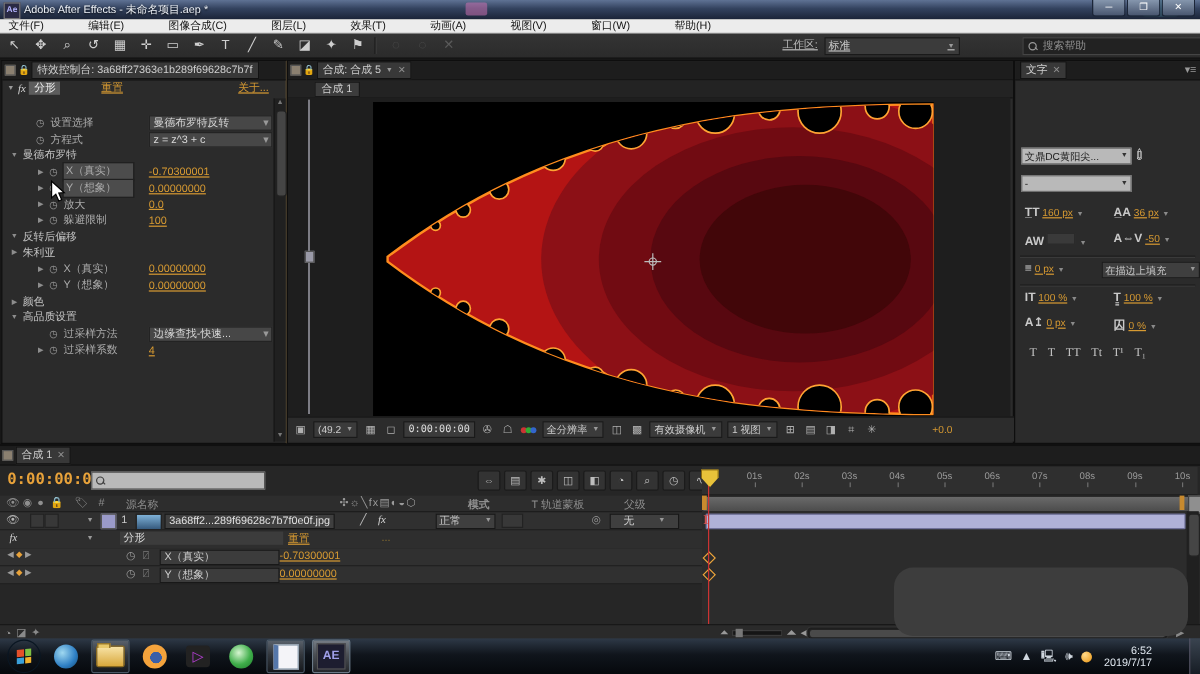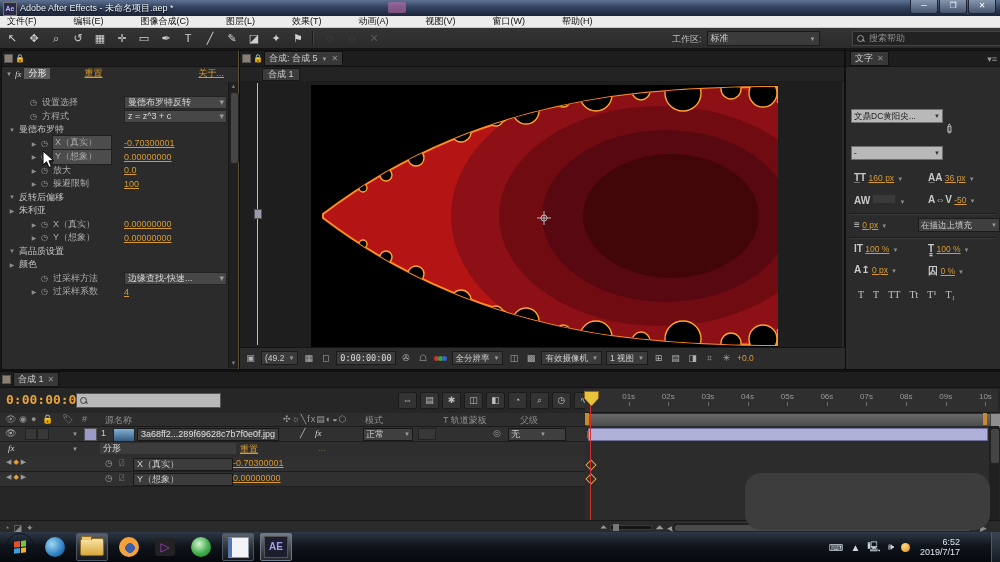--- a/index.html
+++ b/index.html
@@ -21,21 +21,21 @@
   
   .menubar{position:absolute;left:0;top:16px;width:1000px;height:11px;background:#ececec;border-bottom:1px solid #c9c9c9;
     display:flex;align-items:center;color:#111;font-size:9px;}
   .menubar .mitem{padding:0 7px;line-height:11px;}
   
   .toolbar{position:absolute;left:0;top:28px;width:1000px;height:20px;background:linear-gradient(#343434,#2b2b2b);
     border-bottom:1px solid #141414;display:flex;align-items:center;}
   .tool{width:20px;height:16px;margin-left:2px;color:#cfcfcf;font-size:11px;line-height:16px;text-align:center;border-radius:2px;}
   .tool.dim{color:#5a5a5a;}
   .tsep{width:1px;height:14px;background:#1c1c1c;border-right:1px solid #3f3f3f;margin:0 4px;}
-  .workspace{position:absolute;left:672px;top:3px;display:flex;align-items:flex-end;color:#bbb;}
+  .workspace{position:absolute;left:652px;top:3px;display:flex;align-items:flex-start;color:#bbb;text-decoration:underline;}
   .wsbox{margin-left:5px;width:105px;height:13px;background:#3b3b3b;border:1px solid #1a1a1a;display:flex;align-items:center;justify-content:space-between;padding:0 3px;color:#ccc;}
   .helpsearch{position:absolute;left:852px;top:3px;width:142px;height:13px;background:#222;border:1px solid #454545;
     display:flex;align-items:center;color:#8f8f8f;padding:0 4px;gap:4px;}
   .mag{width:8px;height:8px;position:relative;display:inline-block;}
   .mag::before{content:"";position:absolute;left:0;top:0;width:5px;height:5px;border:1.2px solid #9a9a9a;border-radius:50%;}
   .mag::after{content:"";position:absolute;left:5px;top:5px;width:3px;height:1.2px;background:#9a9a9a;transform:rotate(45deg);}
   
   .panel{position:absolute;background:#2b2b2b;border:1px solid #0e0e0e;}
   .tabrow{height:15px;background:#1d1d1d;display:flex;align-items:center;border-bottom:1px solid #141414;}
   .tab{background:#383838;border:1px solid #121212;height:13px;display:flex;align-items:center;padding:0 4px;gap:4px;color:#cfcfcf;}
@@ -75,21 +75,21 @@
   .viewer{position:absolute;left:0;top:30px;width:602px;height:266px;background:#1e1e1e;overflow:hidden;}
   .fracimg{position:absolute;left:71px;top:4px;width:467px;height:262px;background:#000;}
   .guide{position:absolute;left:17px;top:2px;width:1px;height:262px;background:#d8d8e8;opacity:.85;}
   .guidehandle{position:absolute;left:14px;top:128px;width:6px;height:8px;background:#9a9aa8;border:1px solid #555;}
   .statusbar{position:absolute;left:0;top:296px;width:602px;height:20px;background:#2c2c2c;border-top:1px solid #151515;
     display:flex;align-items:center;gap:4px;padding-left:4px;font-size:8.5px;}
   .sbox{background:#3b3b3b;border:1px solid #1a1a1a;height:12px;line-height:12px;display:flex;align-items:center;padding:0 3px;gap:4px;color:#ccc;white-space:nowrap;}
   .sico{color:#b0b0b0;font-size:9px;width:13px;text-align:center;}
   .rgbdots{display:inline-flex;width:14px;justify-content:center;}
   .rgbdots i{width:5px;height:5px;border-radius:50%;display:inline-block;margin-left:-1px;}
-  .exposure{color:#d79a32;}
+  .exposure{color:#d79a32;margin-left:40px;}
   
   #charpanel{left:845px;top:50px;width:154px;height:318px;}
   #charpanel .panelmenu{margin-left:auto;margin-right:3px;color:#999;}
   .cp{position:absolute;font-size:8.5px;}
   .cpdrop{background:#b9b9b9;color:#222;border:1px solid #6f6f6f;height:12px;line-height:12px;display:flex;align-items:center;justify-content:space-between;padding:0 2px;}
   .cpdrop .dd{color:#333;}
   .cpico{color:#c9c9c9;font-weight:bold;font-size:10px;}
   .cpval{color:#d79a32;text-decoration:underline;}
   .cpdd{color:#8a8a8a;font-size:6px;margin-left:3px;}
   .cpsep{position:absolute;left:4px;width:146px;height:1px;background:#1d1d1d;border-bottom:1px solid #3a3a3a;}
@@ -107,21 +107,21 @@
   .tick{position:relative;}
   .tick::after{content:"";position:absolute;left:50%;top:10px;width:1px;height:4px;background:#6f6f6f;}
   .tl-header{position:absolute;left:0;top:41px;width:585px;height:13px;background:#2d2d2d;border-bottom:1px solid #1b1b1b;color:#8f8f8f;}
   .tl-header span{position:absolute;top:1px;}
   .workareabar{position:absolute;left:585px;top:41px;width:404px;height:12px;background:linear-gradient(#6a6a6a,#4c4c4c);border:1px solid #2a2a2a;}
   .wa-end{position:absolute;top:41px;width:4px;height:12px;background:#c88a2e;}
   .compbtn{position:absolute;left:990px;top:41px;width:9px;height:13px;background:#8f8f8f;border:1px solid #444;}
   .tl-row{position:absolute;left:0;width:585px;height:14px;border-bottom:1px solid #1e1e1e;background:#303030;}
   .tl-row .cell{position:absolute;top:1px;}
   .namebox{background:#3f3f3f;border:1px solid #181818;color:#e0e0e0;padding:0 3px;line-height:11px;}
-  .modebox{background:#3f3f3f;border:1px solid #181818;color:#ccc;padding:0 2px;line-height:11px;display:flex;gap:20px;}
+  .modebox{background:#3f3f3f;border:1px solid #181818;color:#ccc;padding:0 2px;line-height:11px;display:flex;gap:20px;justify-content:center;}
   .chip{width:11px;height:11px;background:#9a9ac9;border:1px solid #555;}
   .thumb{width:20px;height:12px;background:linear-gradient(#7fb2d8,#35597c);border:1px solid #222;}
   .kfnav{color:#9a9a9a;font-size:7px;letter-spacing:2px;}
   .kfdiamond{color:#e8a23a;}
   .tl-area{position:absolute;left:585px;top:54px;width:404px;height:94px;background:#2c2c2c;}
   .layerbar{position:absolute;left:3px;top:2px;width:398px;height:11px;background:#b0b1d8;border:1px solid #70719a;border-radius:1px;}
   .playline{position:absolute;left:590px;top:20px;width:1px;height:128px;background:#c33;z-index:5;}
   .playhead{position:absolute;left:584px;top:19px;width:13px;height:13px;background:#e8c23a;border:1px solid #8a6a10;
     clip-path:polygon(0 0,100% 0,100% 45%,50% 100%,0 45%);z-index:6;}
   .ibeam{position:absolute;left:586px;top:56px;color:#c55;font-family:"Liberation Serif",serif;font-size:11px;font-weight:bold;z-index:4;}
@@ -227,20 +227,24 @@
     <div class="helpsearch">
       <span class="mag"></span>
       <span>搜索帮助</span>
     </div>
   </div>
 
   <div class="panel" id="fxpanel">
     <div class="tabrow">
       <span class="paneldot"></span>
       <span class="lockico">🔒</span>
+      <div class="tab" style="max-width:180px;overflow:hidden;">
+        <span style="white-space:nowrap;">特效控制台: 3a68ff27363e1b289f69628c7b7f</span>
+        <span class="dd">▼</span>
+      </div>
     </div>
     <div class="fxhead">
       <span class="dd">▼</span>
       <span class="fxbadge">fx</span>
       <span class="fxname">分形</span>
       <span class="linky" style="margin-left:34px;">重置</span>
       <span class="linky" style="margin-left:auto;margin-right:14px;">关于...</span>
     </div>
     <div class="fx-rows">
 
@@ -303,30 +307,30 @@
         <span class="sw">◷</span>
         <span class="lbl">X（真实）</span>
         <span class="val">0.00000000</span>
       </div>
         <div class="fx-row t-value" style="padding-left: 28px;">
         <span class="tw"></span>
         <span class="sw">◷</span>
         <span class="lbl">Y（想象）</span>
         <span class="val">0.00000000</span>
       </div>
+        <div class="fx-row t-group_closed" style="padding-left: 6px;">
+        <span class="tw"></span>
+
+        <span class="lbl">颜色</span>
+        <span class="val"></span>
+      </div>
         <div class="fx-row t-group_open" style="padding-left: 6px;">
         <span class="tw"></span>
 
         <span class="lbl">高品质设置</span>
-        <span class="val"></span>
-      </div>
-        <div class="fx-row t-group_closed" style="padding-left: 6px;">
-        <span class="tw"></span>
-
-        <span class="lbl">颜色</span>
         <span class="val"></span>
       </div>
         <div class="fx-row t-dropdown" style="padding-left: 28px;">
         <span class="tw"></span>
         <span class="sw">◷</span>
         <span class="lbl">过采样方法</span>
         <span class="val">边缘查找-快速...</span>
       </div>
         <div class="fx-row t-value" style="padding-left: 28px;">
         <span class="tw"></span>
@@ -449,21 +453,21 @@
   </div>
 
   <div class="panel" id="charpanel">
     <div class="tabrow">
       <div class="tab" style="margin-left:4px;">
         <span>文字</span>
         <span class="closex">✕</span>
       </div>
       <span class="panelmenu">▾≡</span>
     </div>
-    <div class="cp cpdrop" style="left:5px;top:58px;width:86px;align-items:flex-end;">
+    <div class="cp cpdrop" style="left:5px;top:72px;width:86px;align-items:flex-end;">
       <span style="overflow:hidden;white-space:nowrap;">文鼎DC黄阳尖...</span>
         <span class="dd">▼</span>
     </div>
     <div class="cp" style="left:99px;top:71px;color:#ddd;font-size:12px;transform:rotate(-45deg);">✐</div>
 
     <div class="cp cpdrop" style="left:5px;top:95px;width:86px;">
       <span>-</span>
         <span class="dd">▼</span>
     </div>
 
@@ -566,21 +570,21 @@
 
     <div class="tl-header">
       <span style="left:5px;">👁</span>
       <span style="left:19px;">◉</span>
       <span style="left:31px;">●</span>
       <span style="left:42px;">🔒</span>
       <span style="left:62px;">🏷</span>
       <span style="left:82px;">#</span>
       <span style="left:105px;">源名称</span>
       <span style="left:283px;letter-spacing:1px;color:#9a9a9a;">✣☼╲fx▤◐◒⬡</span>
-      <span style="left:365px;">模式</span>
+      <span style="left:390px;font-weight:bold;">模式</span>
       <span style="left:443px;">T 轨道蒙板</span>
       <span style="left:520px;">父级</span>
     </div>
     <div class="workareabar"></div>
     <div class="wa-end" style="left:585px;"></div>
     <div class="wa-end" style="left:983px;"></div>
     <div class="compbtn"></div>
 
     <div class="tl-row" style="top:55px;">
       <span class="cell" style="left:5px;">👁</span>

